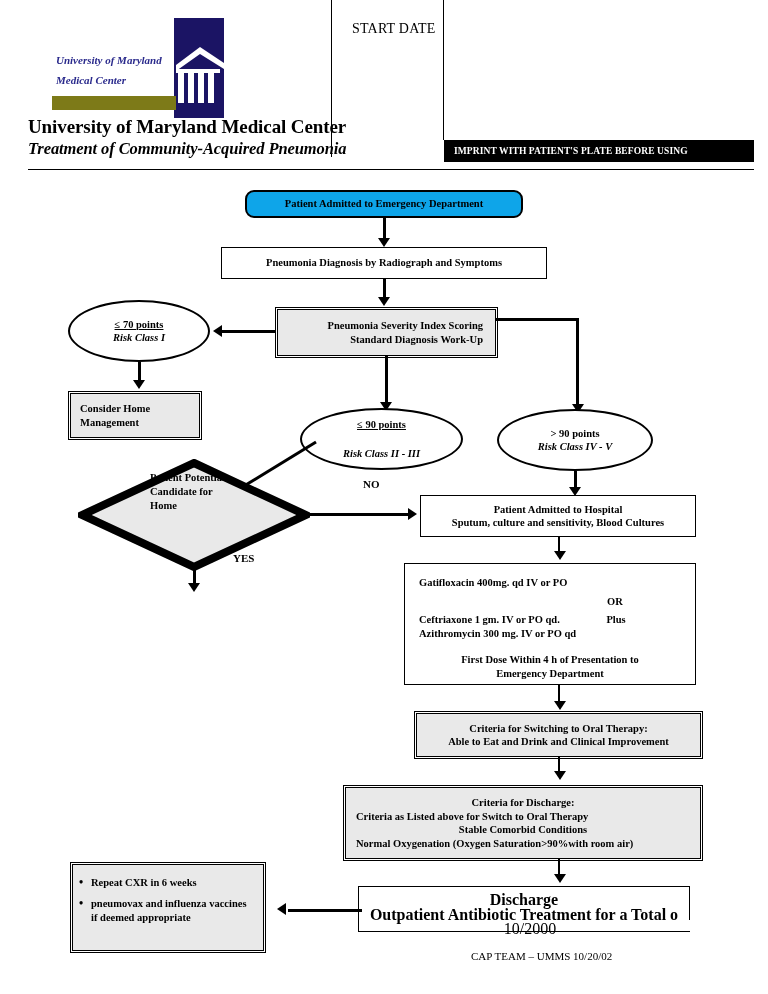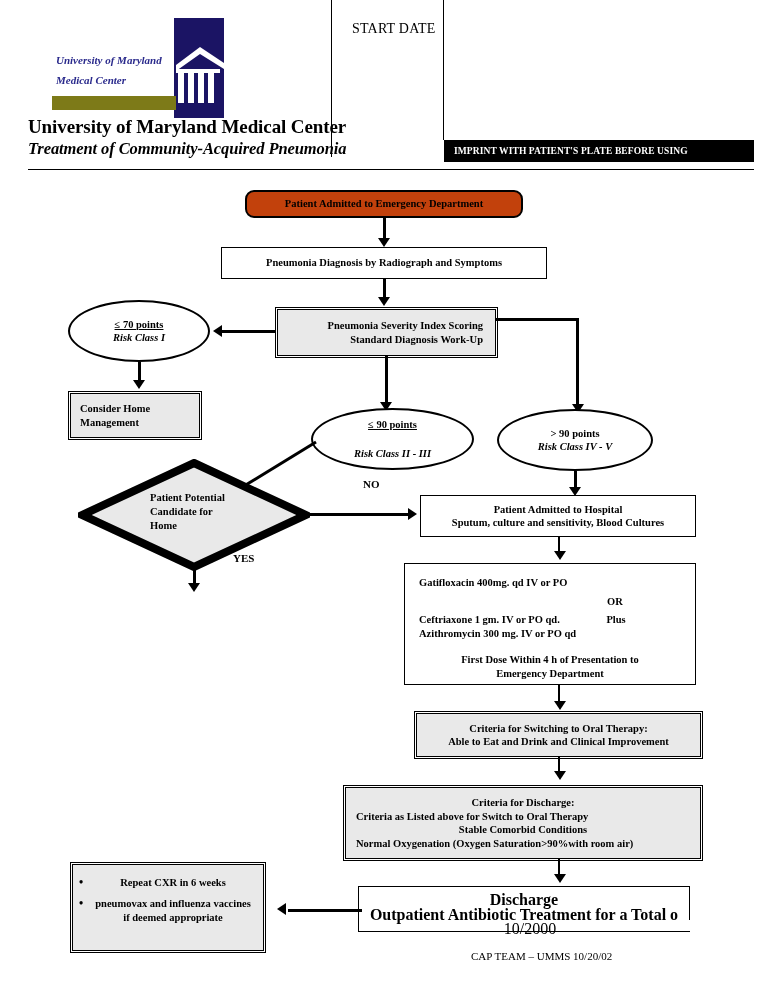--- a/index.html
+++ b/index.html
@@ -79,21 +79,21 @@
     display: flex;
     flex-direction: column;
     justify-content: center;
     font-size: 10.5px;
     font-weight: bold;
     line-height: 13.5px;
     text-align: center;
   }
   .node.thin   { border: 1px solid #000; background:#fff; }
   .node.rounded{
-    border: 2.4px solid #000; background:#c2410c;
+    border: 2.4px solid #000; background:#0ea5e9;
     border-radius: 9px;
   }
   .node.dbl {
     background: #e9e9e9;
     border: 1px solid #000;
     outline: 1px solid #000;
     outline-offset: 1.6px;
   }
   .node.leftal { text-align: left; }
   .node .pad { padding: 0 8px; }
@@ -159,21 +159,21 @@
   
   .u { }
   .bullet-list {
     list-style: none; margin:0; padding:0;
     font-size: 10.5px; font-weight: bold; line-height: 14px;
   }
   .bullet-list li {
     position: relative;
     padding-left: 18px;
     margin-bottom: 7px;
-    text-align: center;
+    text-align: left;
   }
   .bullet-list li:before {
     content: "\2022";
     position: absolute; left: 6px; top: -1px;
     font-size: 12px;
   }
   .med-line { text-align:left; }
   .footer-note {
     position:absolute;
     font-size: 11px;
@@ -273,41 +273,41 @@
     </div>
   </div>
 
   <div class="ln-v" style="left:384.5px; top:356px; height:50px;"></div>
   <div class="arr-d" style="left:379.5px; top:402px;"></div>
 
   <div class="ln-h" style="left:496px; top:318px; width:83px;"></div>
   <div class="ln-v" style="left:576px; top:318px; height:90px;"></div>
   <div class="arr-d" style="left:571.5px; top:404px;"></div>
 
-  <div class="abs oval" style="left:311px; top:408px; width:163px; height:62px;gap:16px;">
+  <div class="abs oval" style="left:300px; top:408px; width:163px; height:62px;gap:16px;">
     <div class="l1">
       <span class="lte">≤ 90 points</span>
     </div>
     <div class="l2">Risk Class II - III</div>
   </div>
 
   <div class="abs oval" style="left:497px; top:409px; width:156px; height:62px;">
     <div class="l1">&gt; 90 points</div>
     <div class="l2">Risk Class IV - V</div>
   </div>
 
   <svg class="abs" style="left:230px; top:438px; width:90px; height:58px;" viewBox="0 0 90 58">
     <line x1="86" y1="4" x2="14" y2="48" stroke="#000" stroke-width="3"></line>
   </svg>
 
   <div class="abs diamond-wrap" style="left:78px; top:459px; width:232px; height:112px;">
     <svg class="diamond-shape" viewBox="0 0 232 112" preserveAspectRatio="none">
       <polygon points="116,4 228,56 116,108 4,56" fill="#e9e9e9" stroke="#000" stroke-width="8"></polygon>
     </svg>
-    <div class="diamond-text" style="left:72px; top:32px; width:140px;">
+    <div class="diamond-text" style="left:72px; top:12px; width:140px;">
       <div>Patient Potential</div>
       <div>Candidate for</div>
       <div>Home</div>
     </div>
   </div>
 
   <div class="edge-label" style="left:363px; top:478px;">NO</div>
   <div class="ln-h" style="left:306px; top:513px; width:104px;"></div>
   <div class="arr-r" style="left:408px; top:507.5px;"></div>
 

